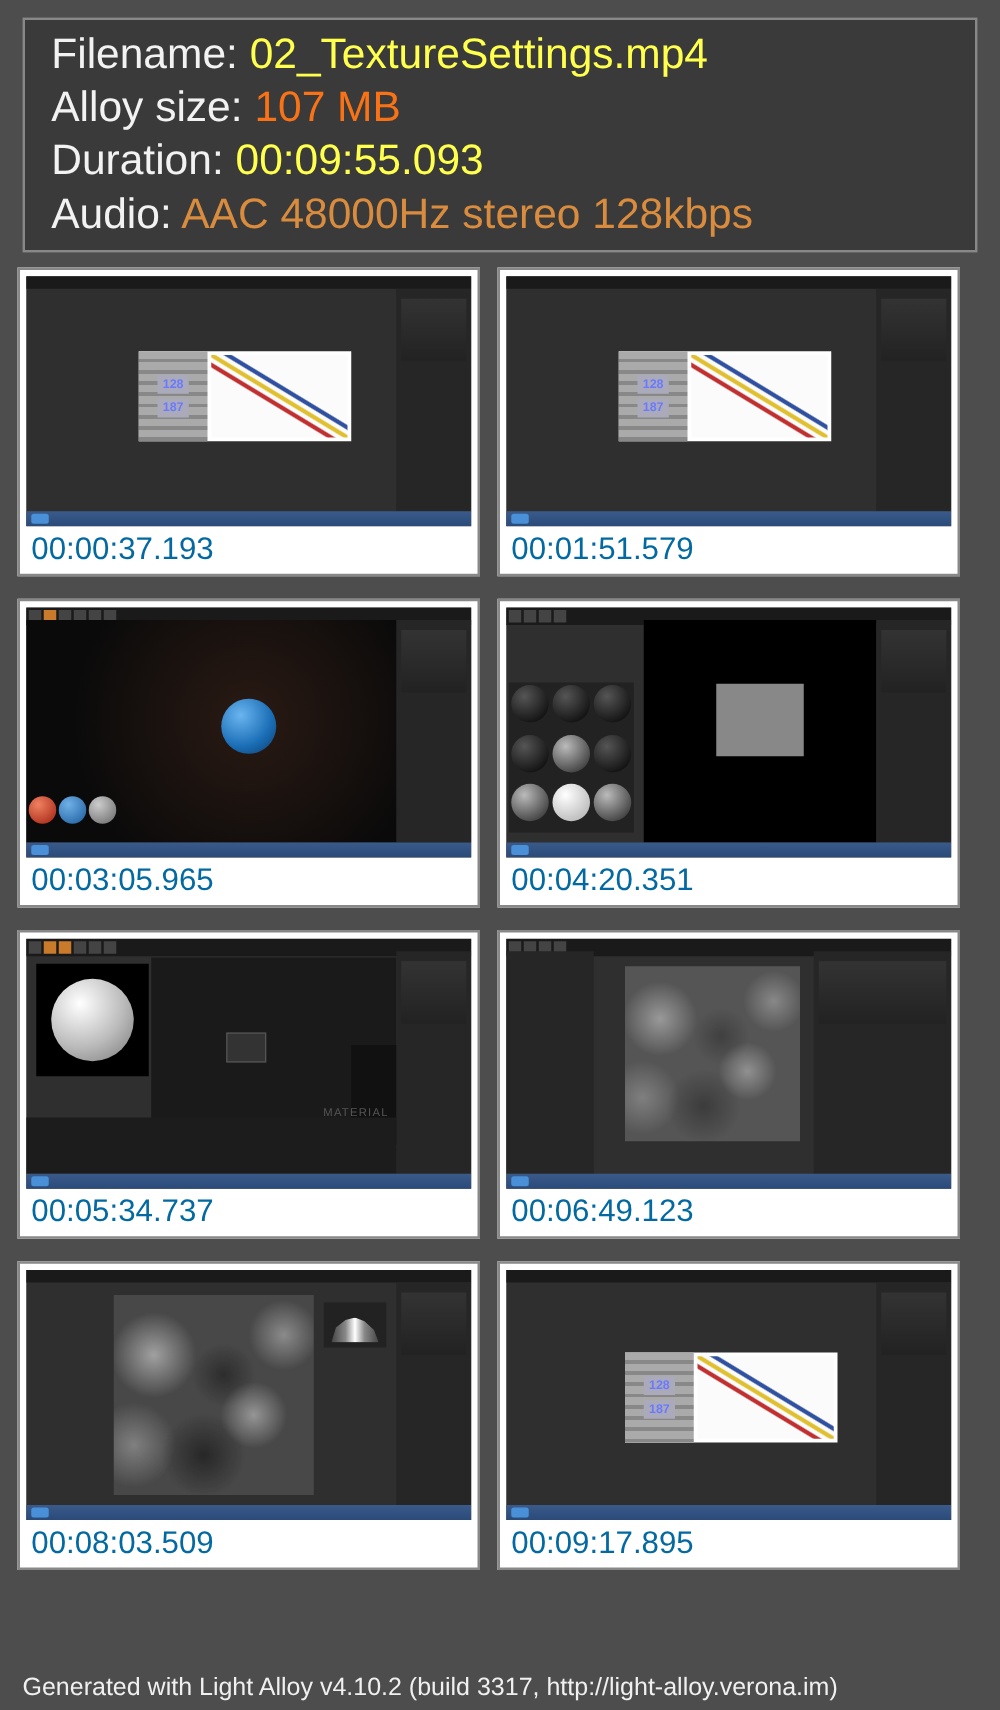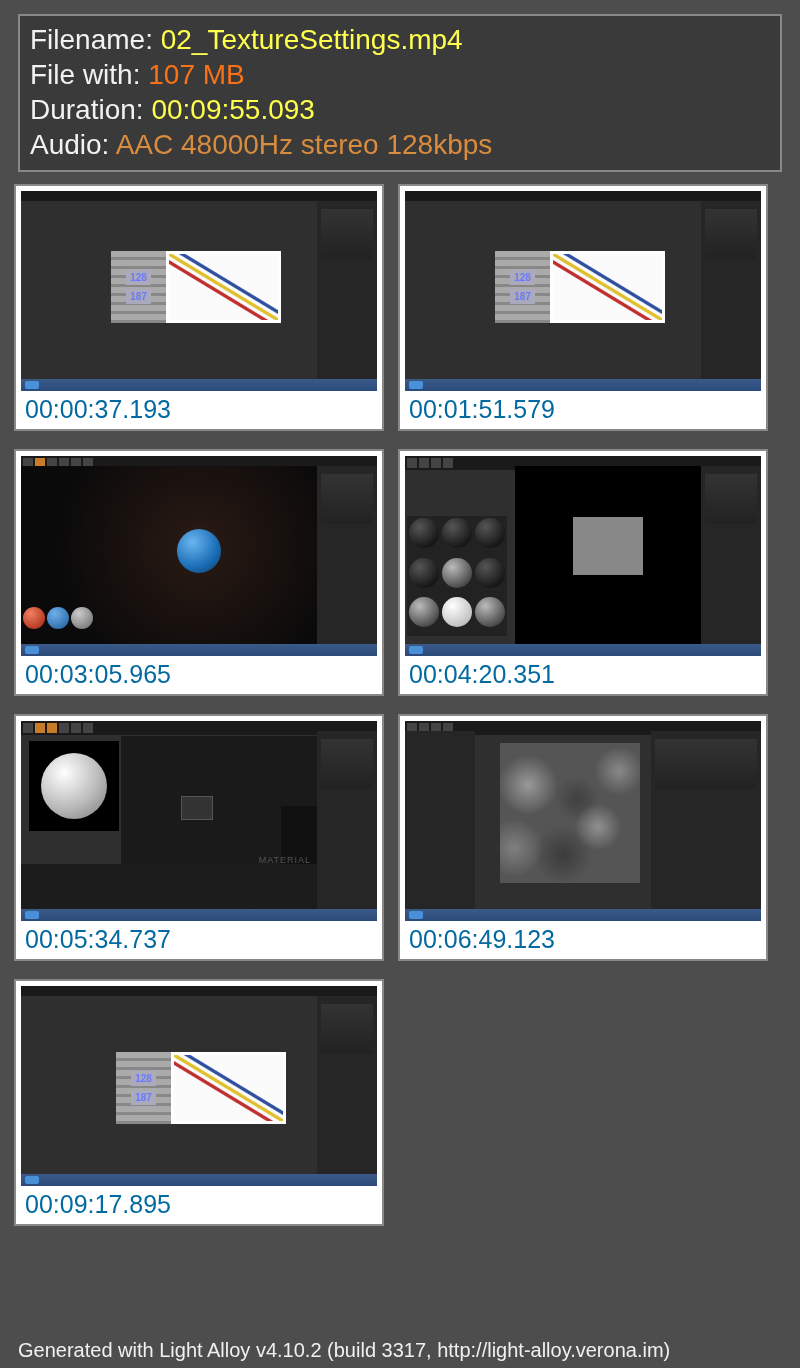--- a/index.html
+++ b/index.html
@@ -11,23 +11,24 @@
     overflow: hidden;
     position: relative;
   }
   .info-box {
     margin: 14px 18px 12px 18px;
     background: #3a3a3a;
     border: 2px solid #888;
     padding: 6px 10px 8px 10px;
   }
   .info-row {
-    font-size: 28px;
+    font-size: 34px;
     line-height: 1.25;
     white-space: nowrap;
+    margin-left: 11px;
   }
   .info-label { color: #f2f2f2; }
   .val-filename { color: #ffff4d; }
   .val-filesize { color: #f97316; }
   .val-duration { color: #ffff4d; }
   .val-video { color: #4db2d9; }
   .val-audio { color: #d98c3e; }
   .thumbs {
     display: flex;
     flex-wrap: wrap;
@@ -125,21 +126,21 @@
   .toolbar-icons span.orange { background:#c97a2a; }
 </style>
 </head>
 <body>
 
 <div class="info-box">
   <div class="info-row">
     <span class="info-label">Filename: </span><span class="val-filename">02_TextureSettings.mp4</span>
   </div>
   <div class="info-row">
-    <span class="info-label">File with: </span><span class="val-filesize">107 MB</span>
+    <span class="info-label">Alloy size: </span><span class="val-filesize">107 MB</span>
   </div>
   <div class="info-row">
     <span class="info-label">Duration: </span><span class="val-duration">00:09:55.093</span>
   </div>
   <div class="info-row">
     <span class="info-label">Audio: </span><span class="val-audio">AAC 48000Hz stereo 128kbps</span>
   </div>
 </div>
 
 <div class="thumbs">
@@ -254,20 +255,30 @@
           <span></span>
         </div>
       <div class="ui-panel-left"></div>
       <div class="noise-tex" style="left:95px; top:22px; width:140px; height:140px;"></div>
       <div class="ui-panel-right" style="width:110px;"></div>
       <div class="ui-bar-bottom"></div>
     </div>
     <div class="timestamp">00:06:49.123</div>
   </div>
 
+  <div class="thumb">
+    <div class="frame">
+      <div class="ui-bar-top"></div>
+      <div class="noise-tex" style="left:70px; top:20px; width:160px; height:160px; filter:contrast(1.3);"></div>
+      <div class="histogram"></div>
+      <div class="ui-panel-right"></div>
+      <div class="ui-bar-bottom"></div>
+    </div>
+    <div class="timestamp">00:08:03.509</div>
+  </div>
 
   <div class="thumb">
     <div class="frame">
       <div class="ui-bar-top"></div>
       <div class="ui-panel-right"></div>
       <div class="center-card" style="top:66px; left:95px;">
         <div class="nums">
           <div>128</div>
           <div>187</div>
         </div>

